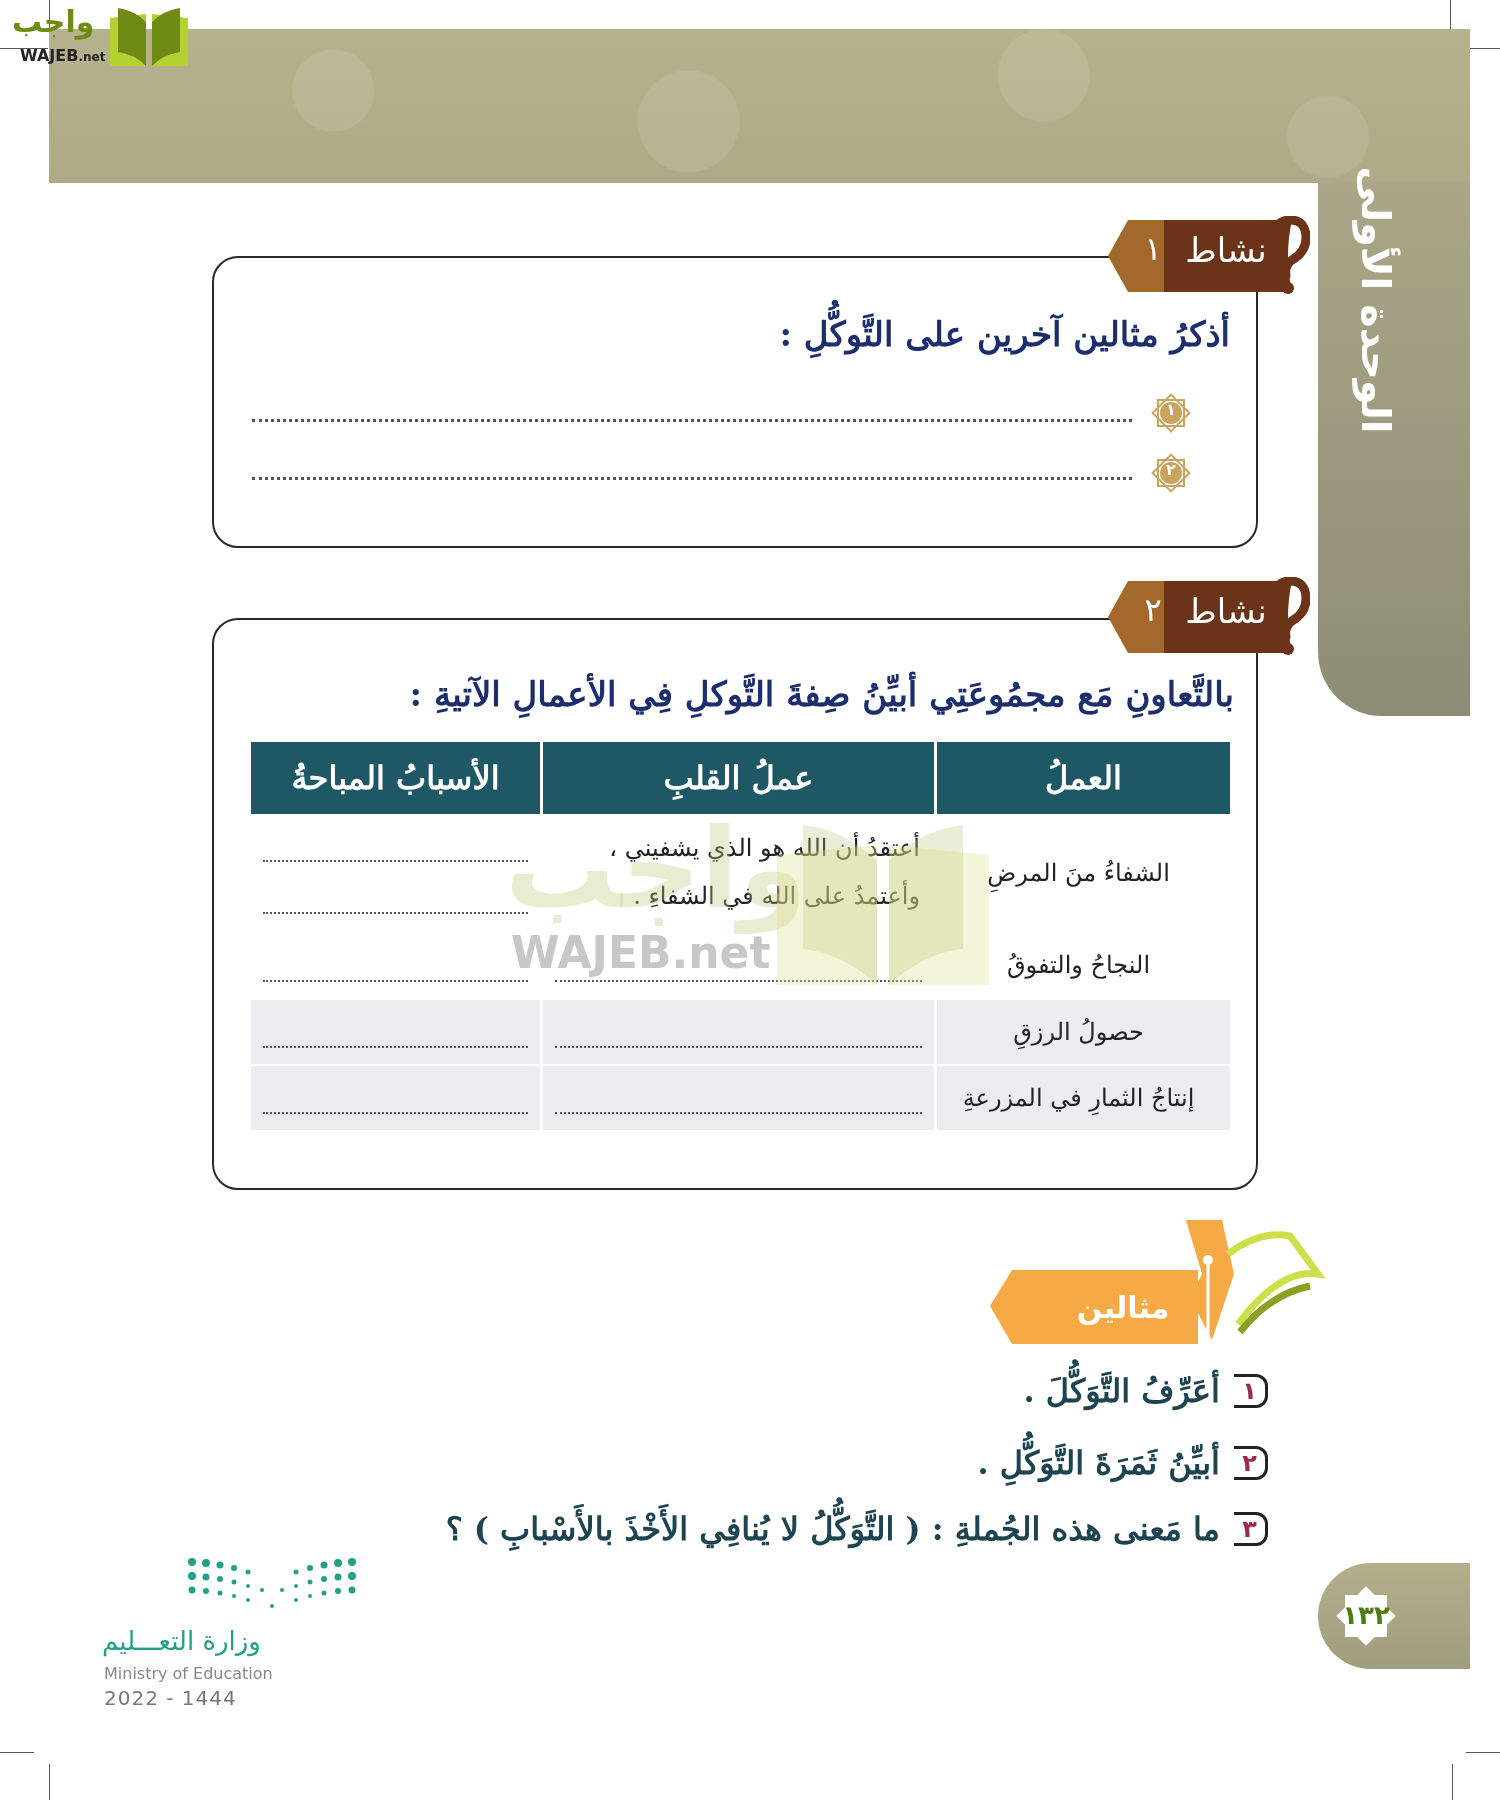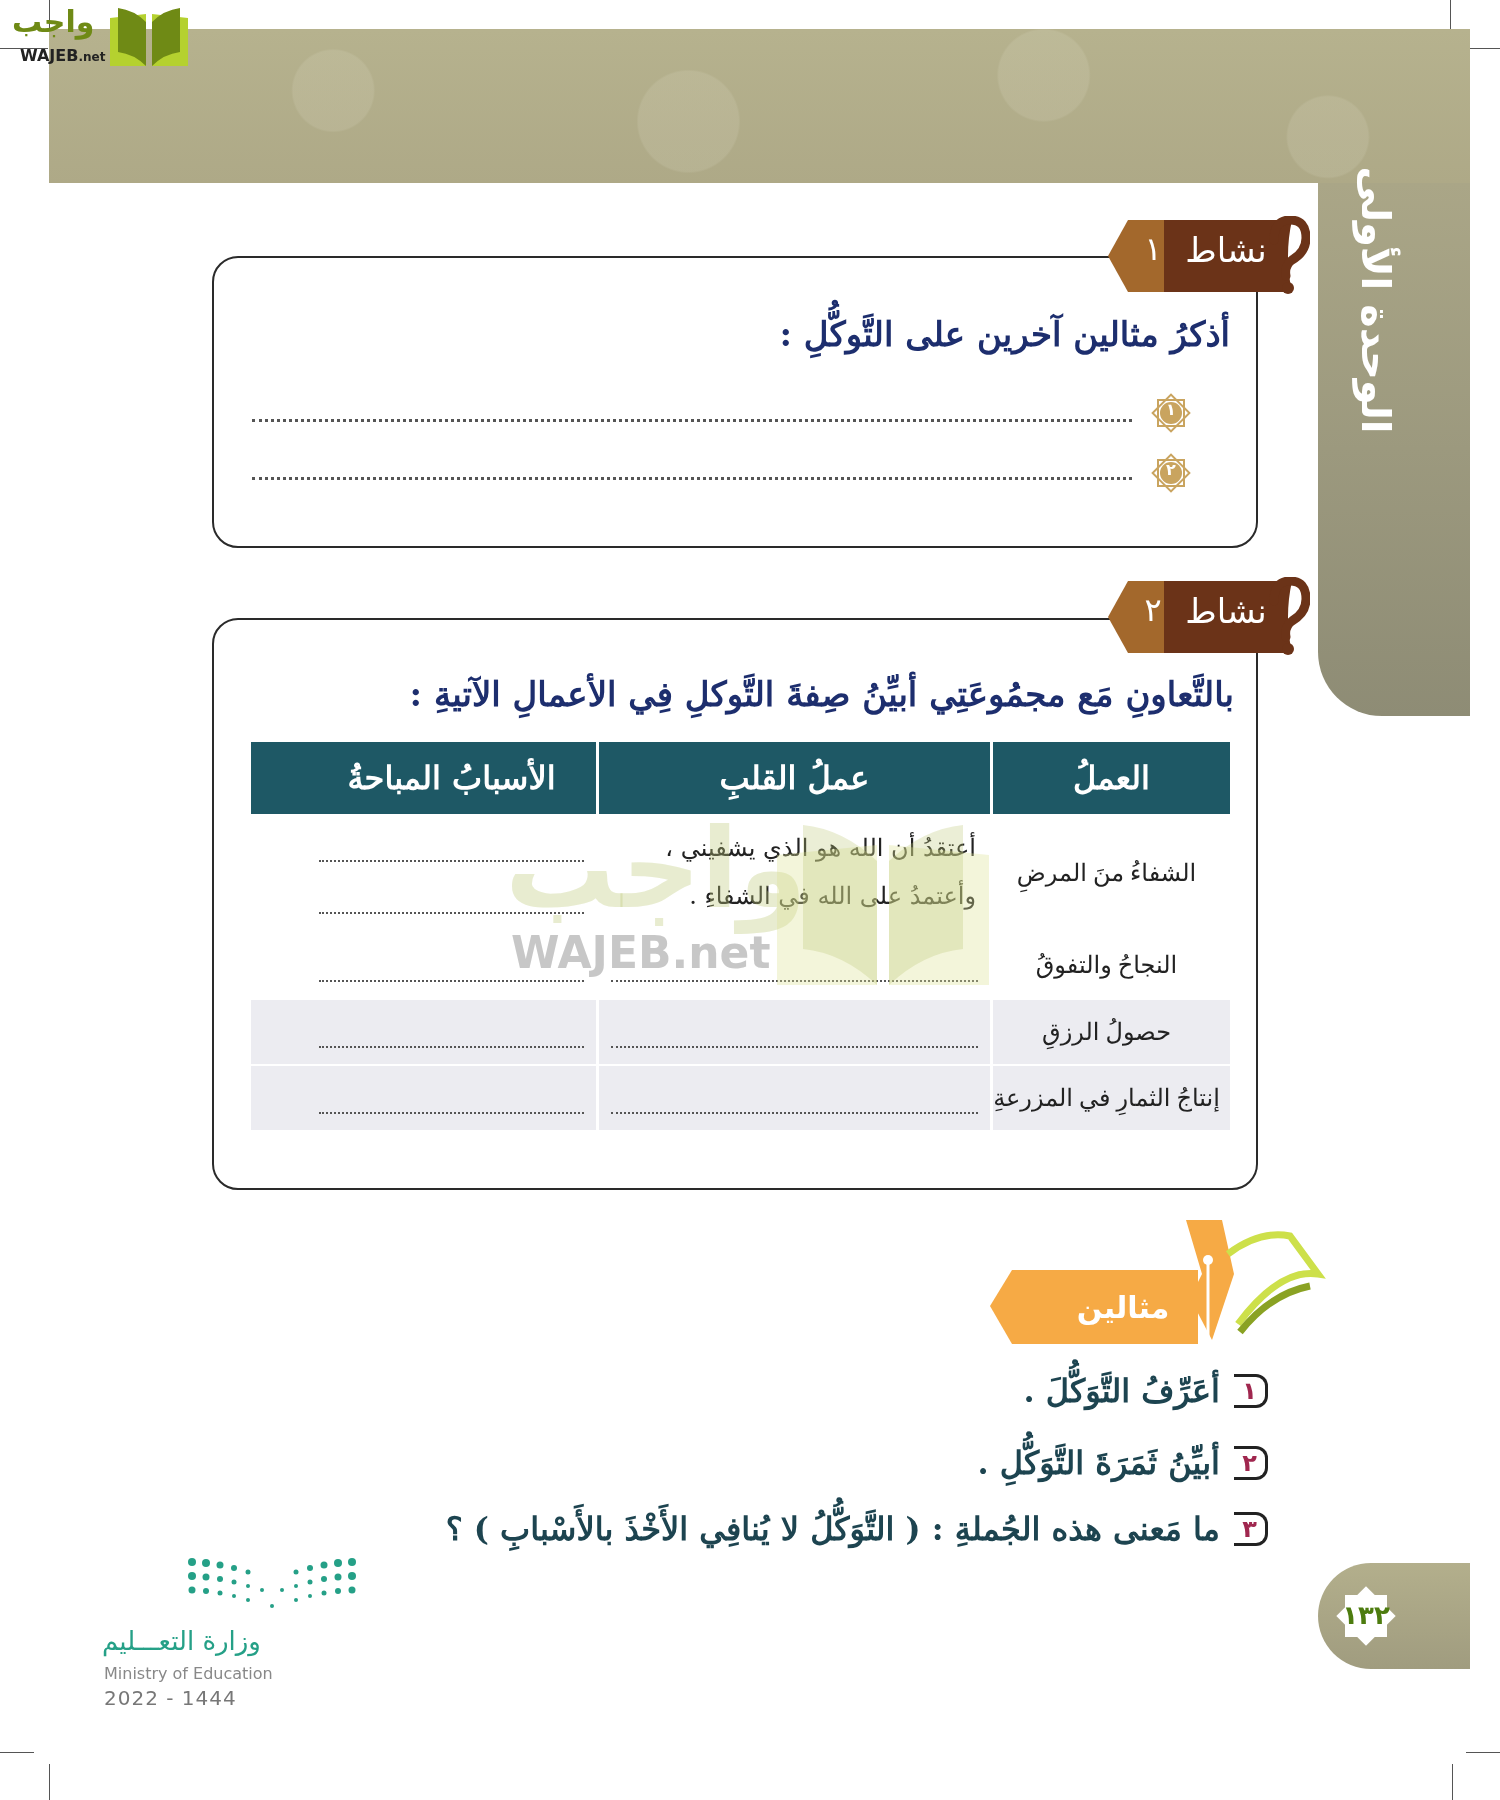--- a/index.html
+++ b/index.html
@@ -84,21 +84,21 @@
     position: absolute; left: 251px; top: 742px; width: 979px;
   }
   .thead { display: flex; flex-direction: row-reverse; height: 72px; background: #1e5865; }
   .th {
     display: flex; align-items: center; justify-content: center; color: #ffffff;
     font-size: 32px; font-weight: bold; direction: rtl;
   }
   .th + .th { border-right: 3px solid #ffffff; }
   .c1 { width: 292px; }
   .c2 { width: 394px; }
-  .c3 { width: 237px; font-family: Liberation Serif, serif; }
+  .c3 { width: 293px; }
   .tr { display: flex; flex-direction: row-reverse; border-top: 2px solid #fff; }
   .tr.alt { background: #ececf1; }
   .td { position: relative; direction: rtl; color: #222; font-size: 24px; display: flex; align-items: center; justify-content: center; }
   .td + .td { border-right: 3px solid #ffffff; }
   .td.text { justify-content: center; padding-right: 10px; }
   .dots { position: absolute; left: 12px; right: 12px; border-bottom: 2.5px dotted #555; height: 2px; }
   .heart-lines { position: absolute; right: 14px; top: 8px; text-align: right; line-height: 48px; font-size: 24px; }
 
   
   .watermark { position: absolute; left: 505px; top: 815px; width: 500px; height: 170px; pointer-events: none; }

